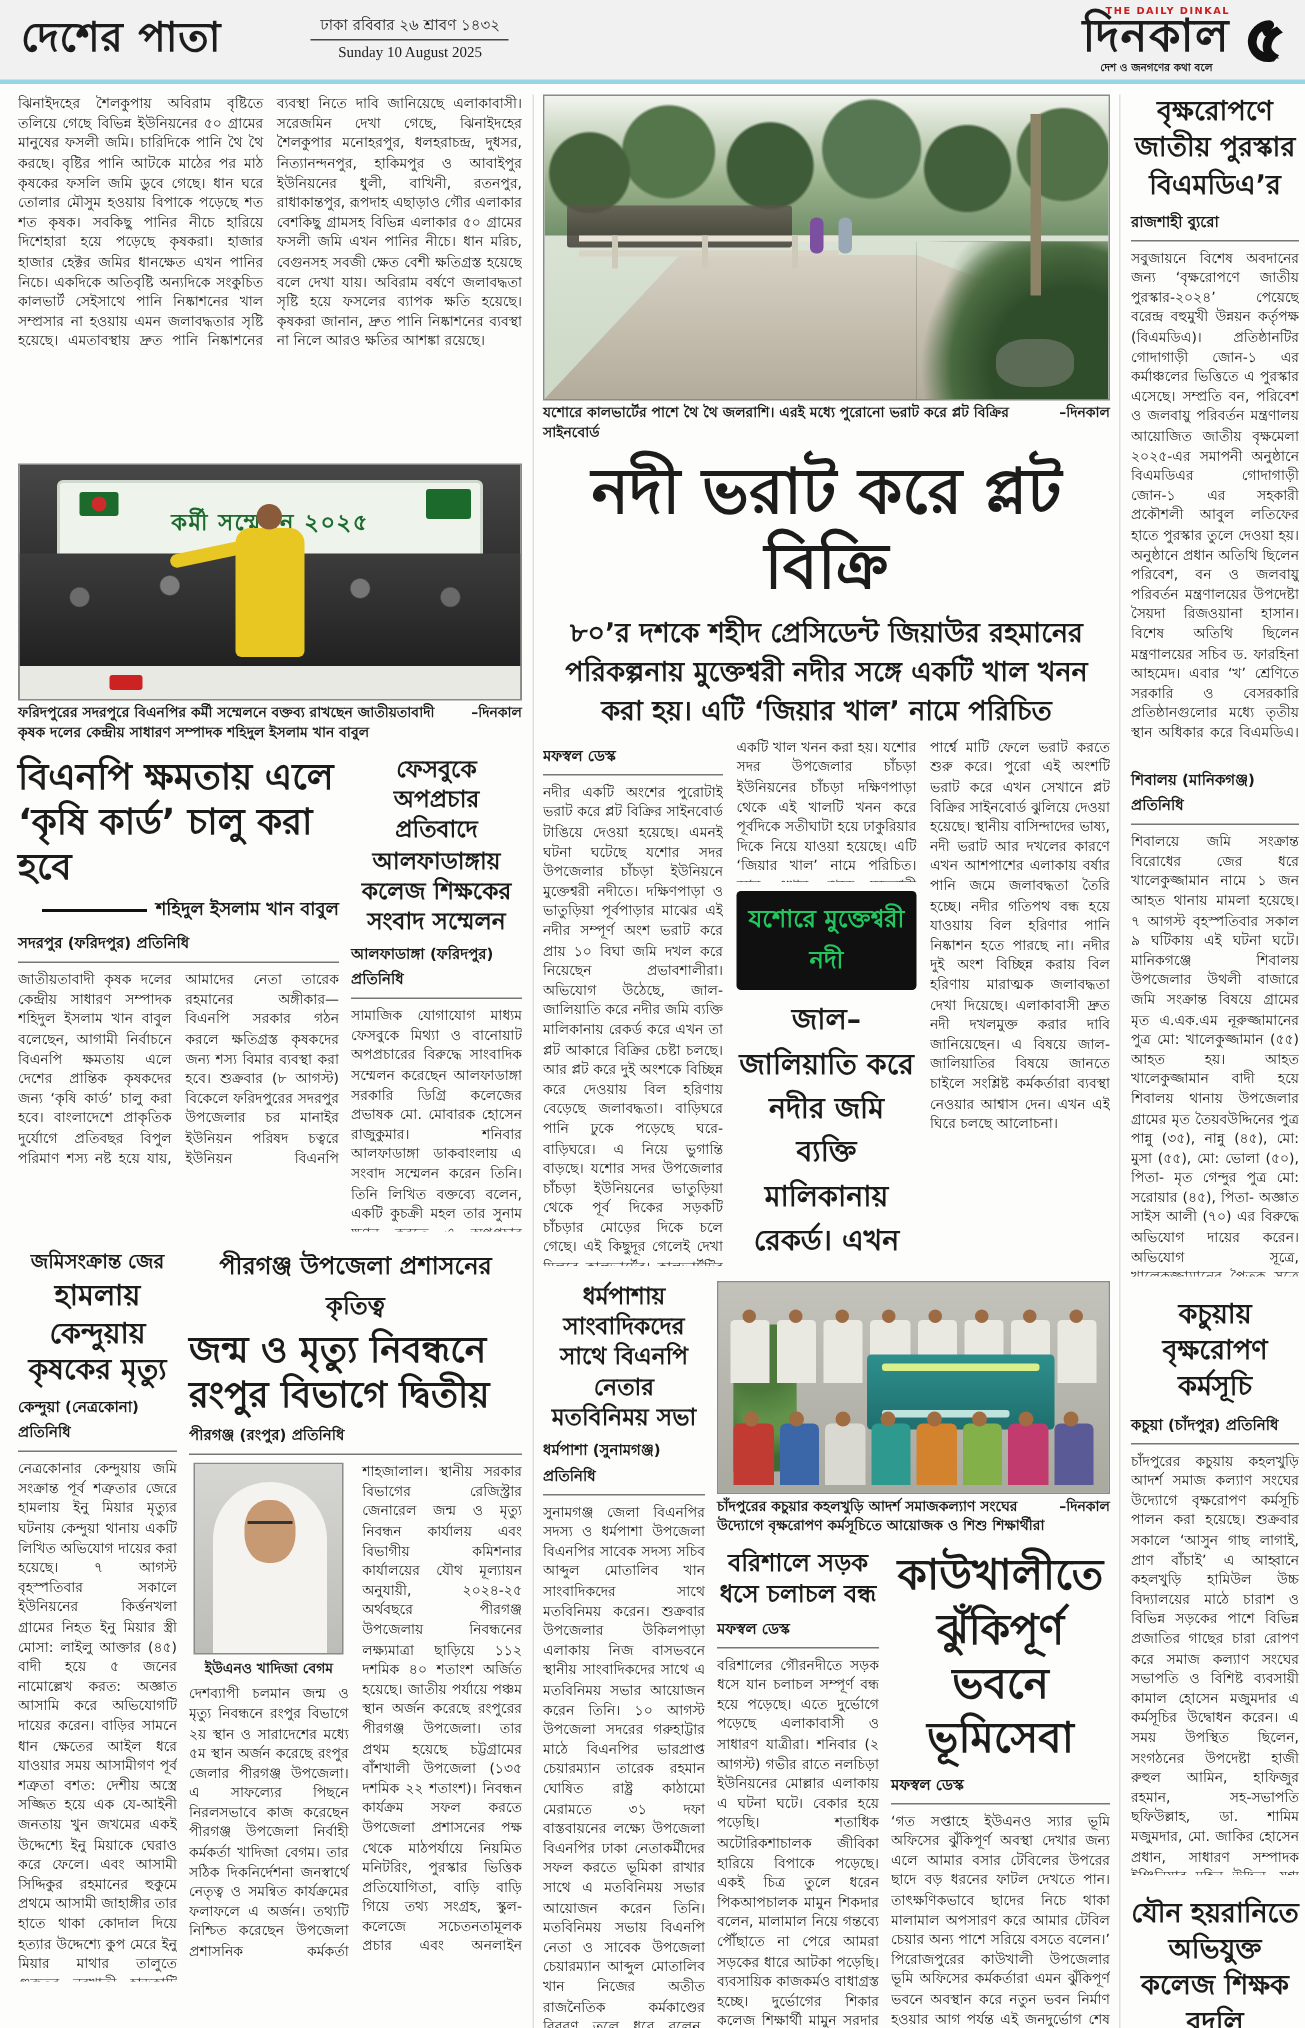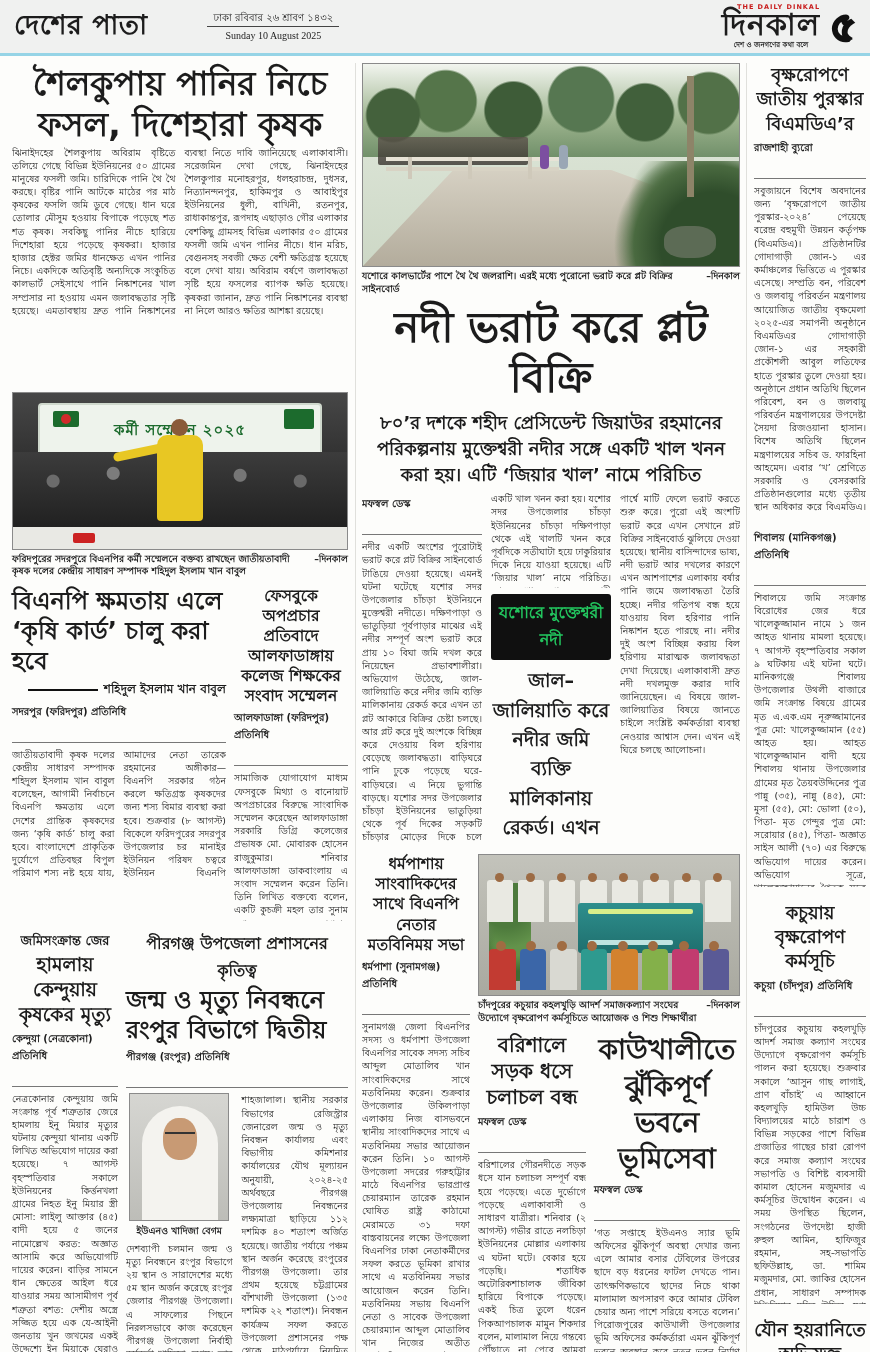--- a/index.html
+++ b/index.html
@@ -26,21 +26,21 @@
   .datebox .bn { border-bottom: 1px solid #444; padding: 0 6px 1px; display:block; }
   .datebox .en { font-family: "Liberation Serif", serif; display:block; padding-top:1px; }
   .hdr-right { margin-left: auto; display: flex; align-items: center; gap: 10px; }
   .masthead { text-align: center; line-height: 1; }
   .masthead .top { color: #c81e1e; font-size: 6.5px; font-weight: bold; letter-spacing: 1px; display:block; text-align:right; }
   .masthead .word { font-size: 30px; font-weight: 900; display:block; letter-spacing: 1px; }
   .masthead .tag { font-size: 7px; font-weight: bold; display:block; margin-top: 2px; }
   .pagenum { font-size: 40px; font-weight: 900; color:#ffffff; -webkit-text-stroke: 2.5px #111; text-stroke: 2.5px #111; line-height: 1; }
 
   
-  .byline { font-size: 10px; font-weight: bold; border-bottom: 1px solid #777; padding-bottom: 21px; margin: 4px 0 5px; }
+  .byline { font-size: 10px; font-weight: bold; border-bottom: 1px solid #777; padding-bottom: 3px; margin: 4px 0 5px; }
   .body { font-size: 9.3px; line-height: 1.42; text-align: justify; color: #222; overflow: hidden; }
   .cols2 { columns: 2; column-gap: 9px; }
   .caption { font-size: 9.3px; font-weight: bold; line-height: 1.35; display: flex; gap: 6px; margin-top: 3px; }
   .caption .txt { flex: 1; }
   .caption .credit { white-space: nowrap; }
   .photo { border: 1px solid #8a8a8a; position: relative; overflow: hidden; }
 
   
   .main { display: flex; gap: 7px; padding: 7px 12px 0; }
   .col-left  { width: 336px; flex: none; }
@@ -152,21 +152,21 @@
   .photoC .rowfront i:nth-child(3){background:#d9d9d2;} .photoC .rowfront i:nth-child(4){background:#2e9a8f;}
   .photoC .rowfront i:nth-child(5){background:#d3822e;} .photoC .rowfront i:nth-child(6){background:#84b04a;}
   .photoC .rowfront i:nth-child(7){background:#c23b6f;} .photoC .rowfront i:nth-child(8){background:#5a5a96;}
   .photoC .plant { position:absolute; left: 4%; top: 20%; width: 16%; height: 70%;
      background: radial-gradient(circle at 40% 20%, #4d7a3c 0 30%, transparent 55%),
                  radial-gradient(circle at 60% 55%, #63934b 0 32%, transparent 58%),
                  radial-gradient(circle at 35% 80%, #3f6a33 0 28%, transparent 55%); }
 
   .subsub { display: flex; gap: 8px; margin-top: 8px; }
   .artBr { width: 108px; flex: none; }
-  .artBr .hl-sm { font-size: 20px; }
+  .artBr .hl-sm { font-size: 16px; }
   .artBr .body { height: 330px; }
   .artKk { flex: 1; }
   .artKk .hl { font-size: 28px; font-weight: 900; line-height: 1.3; text-align: center; }
   .artKk .body { height: 286px; }
 
   
   .col-right .story { margin-bottom: 14px; }
   .hl-r { font-size: 18px; font-weight: 900; line-height: 1.35; text-align: center; }
   .story .body { }
   .st1 .body { height: 332px; }
@@ -192,21 +192,20 @@
       </div>
       <div class="pagenum">৫</div>
     </div>
   </header>
 
   <div class="main">
 
     <div class="col-left">
 
       <article class="artA">
-        <h1 class="hl-xl">শৈলকুপায় পানির নিচে ফসল, দিশেহারা কৃষক</h1>
         <div class="body cols2">ঝিনাইদহের শৈলকুপায় অবিরাম বৃষ্টিতে তলিয়ে গেছে বিভিন্ন ইউনিয়নের ৫০ গ্রামের মানুষের ফসলী জমি। চারিদিকে পানি থৈ থৈ করছে। বৃষ্টির পানি আটকে মাঠের পর মাঠ কৃষকের ফসলি জমি ডুবে গেছে। ধান ঘরে তোলার মৌসুম হওয়ায় বিপাকে পড়েছে শত শত কৃষক। সবকিছু পানির নীচে হারিয়ে দিশেহারা হয়ে পড়েছে কৃষকরা। হাজার হাজার হেক্টর জমির ধানক্ষেত এখন পানির নিচে। একদিকে অতিবৃষ্টি অন্যদিকে সংকুচিত কালভার্ট সেইসাথে পানি নিষ্কাশনের খাল সম্প্রসার না হওয়ায় এমন জলাবদ্ধতার সৃষ্টি হয়েছে। এমতাবস্থায় দ্রুত পানি নিষ্কাশনের ব্যবস্থা নিতে দাবি জানিয়েছে এলাকাবাসী। সরেজমিন দেখা গেছে, ঝিনাইদহের শৈলকুপার মনোহরপুর, ধলহরাচন্দ্র, দুধসর, নিত্যানন্দনপুর, হাকিমপুর ও আবাইপুর ইউনিয়নের ধুলী, বাখিনী, রতনপুর, রাধাকান্তপুর, রূপদাহ এছাড়াও গৌর এলাকার বেশকিছু গ্রামসহ বিভিন্ন এলাকার ৫০ গ্রামের ফসলী জমি এখন পানির নীচে। ধান মরিচ, বেগুনসহ সবজী ক্ষেত বেশী ক্ষতিগ্রস্ত হয়েছে বলে দেখা যায়। অবিরাম বর্ষণে জলাবদ্ধতা সৃষ্টি হয়ে ফসলের ব্যাপক ক্ষতি হয়েছে। কৃষকরা জানান, দ্রুত পানি নিষ্কাশনের ব্যবস্থা না নিলে আরও ক্ষতির আশঙ্কা রয়েছে।</div>
       </article>
 
       <figure>
         <div class="photo photoA">
           <div class="banner">
             <span class="btxt">কর্মী সম্মেলন ২০২৫</span>
           </div>
           <div class="flagL"></div>
           <div class="flagR"></div>

